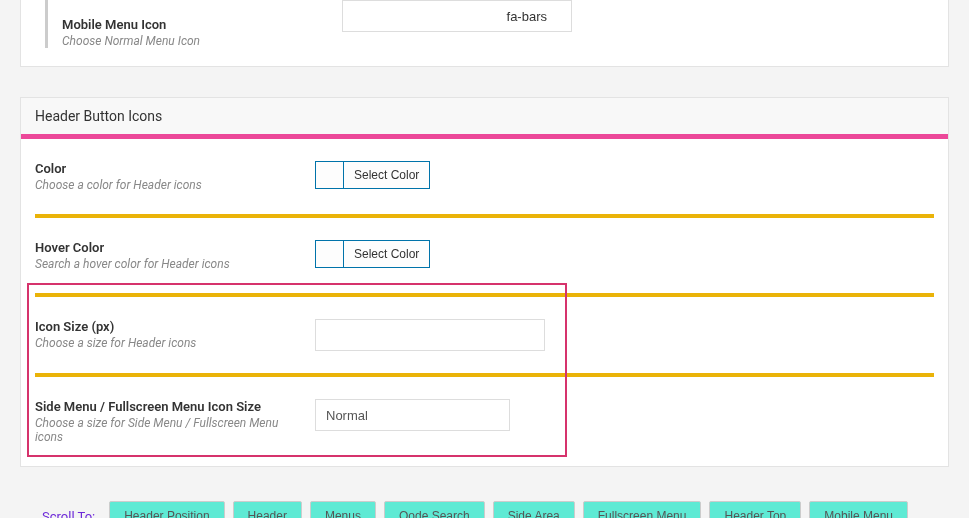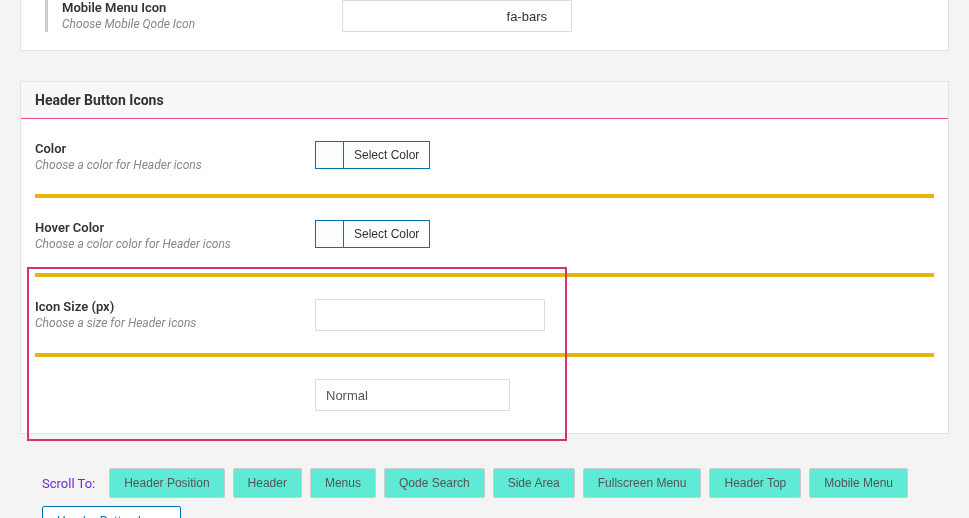--- a/index.html
+++ b/index.html
@@ -26,21 +26,21 @@
     }
     .top-row {
       display: flex;
       align-items: flex-start;
       border-left: 3px solid #ccc;
       padding-left: 14px;
       margin-left: 4px;
     }
     .top-label-block {
       width: 280px;
-      padding-top: 0;
+      padding-top: 17px;
     }
     .field-title {
       color: #333;
       font-size: 13px;
       font-weight: 600;
     }
     .field-desc {
       color: #888;
       font-size: 12px;
       font-style: italic;
@@ -59,25 +59,25 @@
       background: #fff;
       text-align: right;
     }
     .panel {
       background: #fff;
       border: 1px solid #e3e3e3;
       margin-bottom: 20px;
     }
     .panel-header {
       background: #f8f8f8;
-      border-bottom: 1px solid #ec4899;
+      border-bottom: 5px solid #ec4899;
       padding: 10px 14px;
       font-size: 14px;
       color: #333;
-      font-weight: 700;
+      font-weight: 400;
     }
     .panel-body {
       padding: 0 14px;
     }
     .row {
       display: flex;
       align-items: flex-start;
       padding: 22px 0;
       border-bottom: 4px solid #eab308;
     }
@@ -172,21 +172,21 @@
   </style>
 </head>
 <body>
 
 <div class="outer-container">
 
   <div class="top-section">
     <div class="top-row">
       <div class="top-label-block">
         <div class="field-title">Mobile Menu Icon</div>
-        <div class="field-desc">Choose Mobile Qode Icon</div>
+        <div class="field-desc">Choose Normal Menu Icon</div>
       </div>
       <div class="top-input">
         <input type="text" value="fa-bars" style="">
       </div>
     </div>
   </div>
 
   <div class="panel-wrap">
     <div class="panel">
       <div class="panel-header">Header Button Icons</div>
@@ -201,21 +201,21 @@
             <div class="color-picker">
               <div class="color-swatch"></div>
               <button class="color-btn">Select Color</button>
             </div>
           </div>
         </div>
 
         <div class="row">
           <div class="label-block">
             <div class="field-title">Hover Color</div>
-            <div class="field-desc">Choose a color color for Header icons</div>
+            <div class="field-desc">Search a hover color for Header icons</div>
           </div>
           <div class="control-block">
             <div class="color-picker">
               <div class="color-swatch"></div>
               <button class="color-btn">Select Color</button>
             </div>
           </div>
         </div>
 
         <div class="row">
@@ -223,20 +223,22 @@
             <div class="field-title">Icon Size (px)</div>
             <div class="field-desc">Choose a size for Header icons</div>
           </div>
           <div class="control-block">
             <input type="text" class="text-input" value="" style="">
           </div>
         </div>
 
         <div class="row">
           <div class="label-block">
+            <div class="field-title">Side Menu / Fullscreen Menu Icon Size</div>
+            <div class="field-desc">Choose a size for Side Menu / Fullscreen Menu icons</div>
           </div>
           <div class="control-block">
             <select class="select-input">
               <option>Normal</option>
             </select>
           </div>
         </div>
 
       </div>
     </div>

